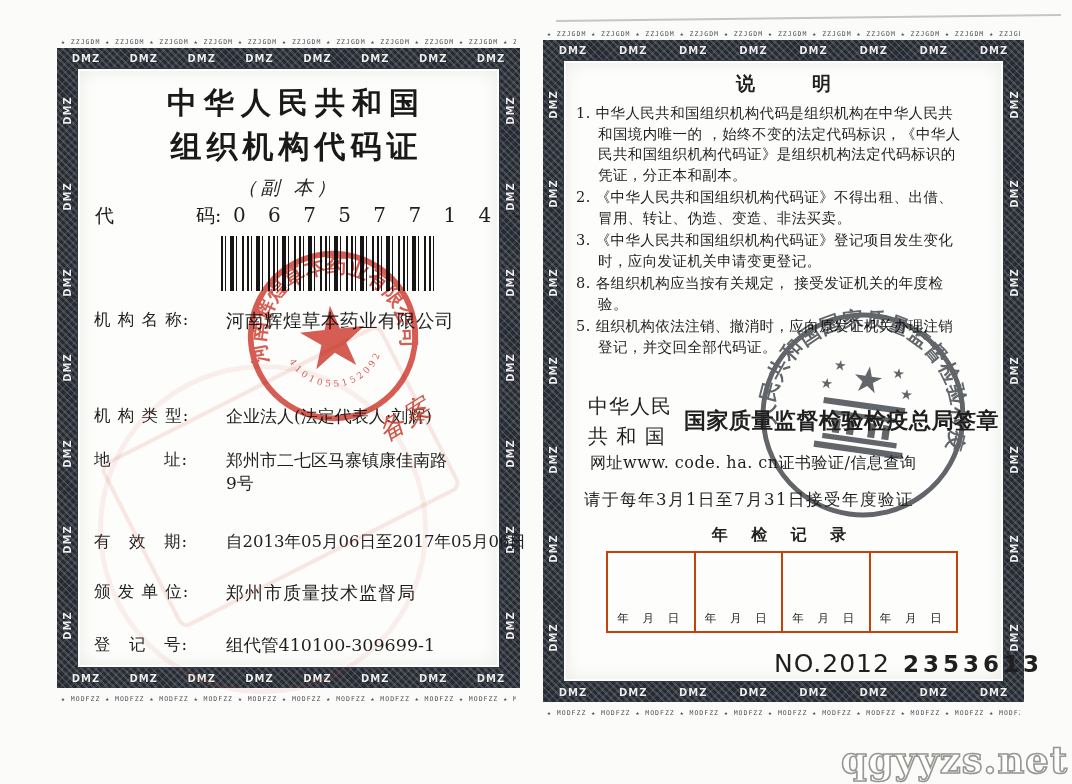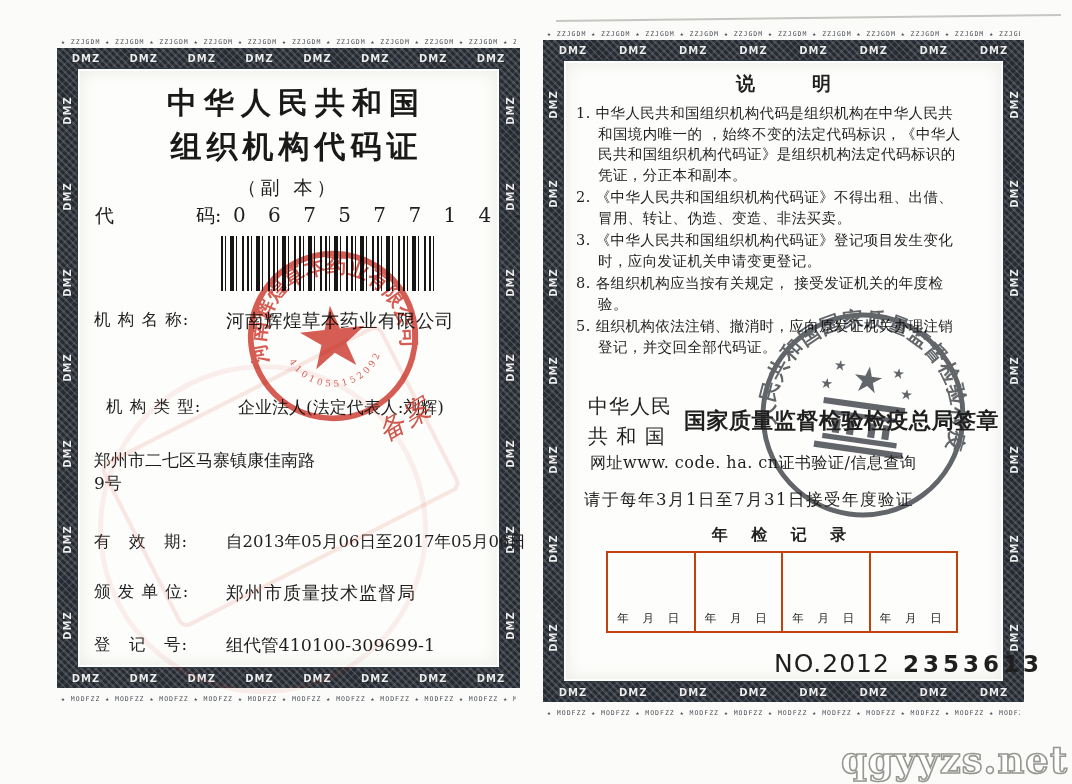--- a/index.html
+++ b/index.html
@@ -55,37 +55,37 @@
     border:1px solid #343a43;
     box-shadow:inset 0 0 0 2px #fdfdfb, inset 0 0 18px rgba(120,120,110,.18);
   }
   .content { position:absolute; inset:0; }
   
   .cert-title { position:absolute; left:16px; right:0; text-align:center;
     font-weight:700; color:#191919; }
   .title1 { top:14px; font-size:30px; letter-spacing:7px; }
   .title2 { top:57px; font-size:31px; letter-spacing:5px; }
   .subtitle { position:absolute; top:106px; left:0; right:0; text-align:center;
-    font-size:19px; letter-spacing:4px; }
+    font-size:19px; letter-spacing:4px;font-style:italic; }
   .code-row { position:absolute; top:134px; left:0; right:0; height:26px; font-size:19px; }
   .code-char  { position:absolute; left:17px; }
   .code-label { position:absolute; left:118px; }
   .code-value { position:absolute; left:155px; letter-spacing:8px; font-size:20px; white-space:nowrap; }
   .barcode {
     position:absolute; left:143px; top:167px; width:213px; height:55px;
     background:
       repeating-linear-gradient(90deg,#161616 0 2px,transparent 2px 4px,#161616 4px 5px,transparent 5px 9px,
         #161616 9px 13px,transparent 13px 15px,#161616 15px 16px,transparent 16px 21px,
         #161616 21px 23px,transparent 23px 26px);
   }
   .lrow { position:absolute; left:16px; right:2px; display:flex; }
   .flabel { width:132px; flex:0 0 132px; font-size:16.5px; letter-spacing:1px; white-space:pre; }
   .fvalue { font-size:17px; white-space:pre-line; line-height:1.35; }
   .lrow0 { top:240px; } .lrow0 .fvalue { font-size:18.5px; letter-spacing:.5px; }
-  .lrow1 { top:327px;margin-left:12px; }
+  .lrow1 { top:336px; }
   .lrow2 { top:380px; }
   .lrow3 { top:462px; } .lrow3 .fvalue { white-space:nowrap; font-size:16.5px; }
   .lrow4 { top:512px; } .lrow4 .fvalue { font-size:18px; letter-spacing:1px; }
   .lrow5 { top:565px; } .lrow5 .fvalue { font-size:17.5px; }
   
   .red-stamp { position:absolute; left:167px; top:179px; width:176px; height:176px;
     transform:rotate(-6deg); opacity:.82; mix-blend-mode:multiply; }
   .faint-stamp-rect { position:absolute; left:45px; top:315px; width:315px; height:185px;
     border:4px solid #d24335; border-radius:10px; opacity:.12; transform:rotate(-27deg); }
   .faint-stamp-arc { position:absolute; left:20px; top:295px; width:330px; height:330px;
@@ -177,20 +177,21 @@
         <div id="left-fields">
             <div class="lrow lrow0">
               <span class="flabel">机 构 名 称:</span>
               <span class="fvalue">河南辉煌草本药业有限公司</span>
             </div>
             <div class="lrow lrow1">
               <span class="flabel">机 构 类 型:</span>
               <span class="fvalue">企业法人(法定代表人:刘辉)</span>
             </div>
             <div class="lrow lrow2">
+              <span class="flabel">地　　　址:</span>
               <span class="fvalue">郑州市二七区马寨镇康佳南路
 9号</span>
             </div>
             <div class="lrow lrow3">
               <span class="flabel">有　效　期:</span>
               <span class="fvalue">自2013年05月06日至2017年05月06日</span>
             </div>
             <div class="lrow lrow4">
               <span class="flabel">颁 发 单 位:</span>
               <span class="fvalue">郑州市质量技术监督局</span>

